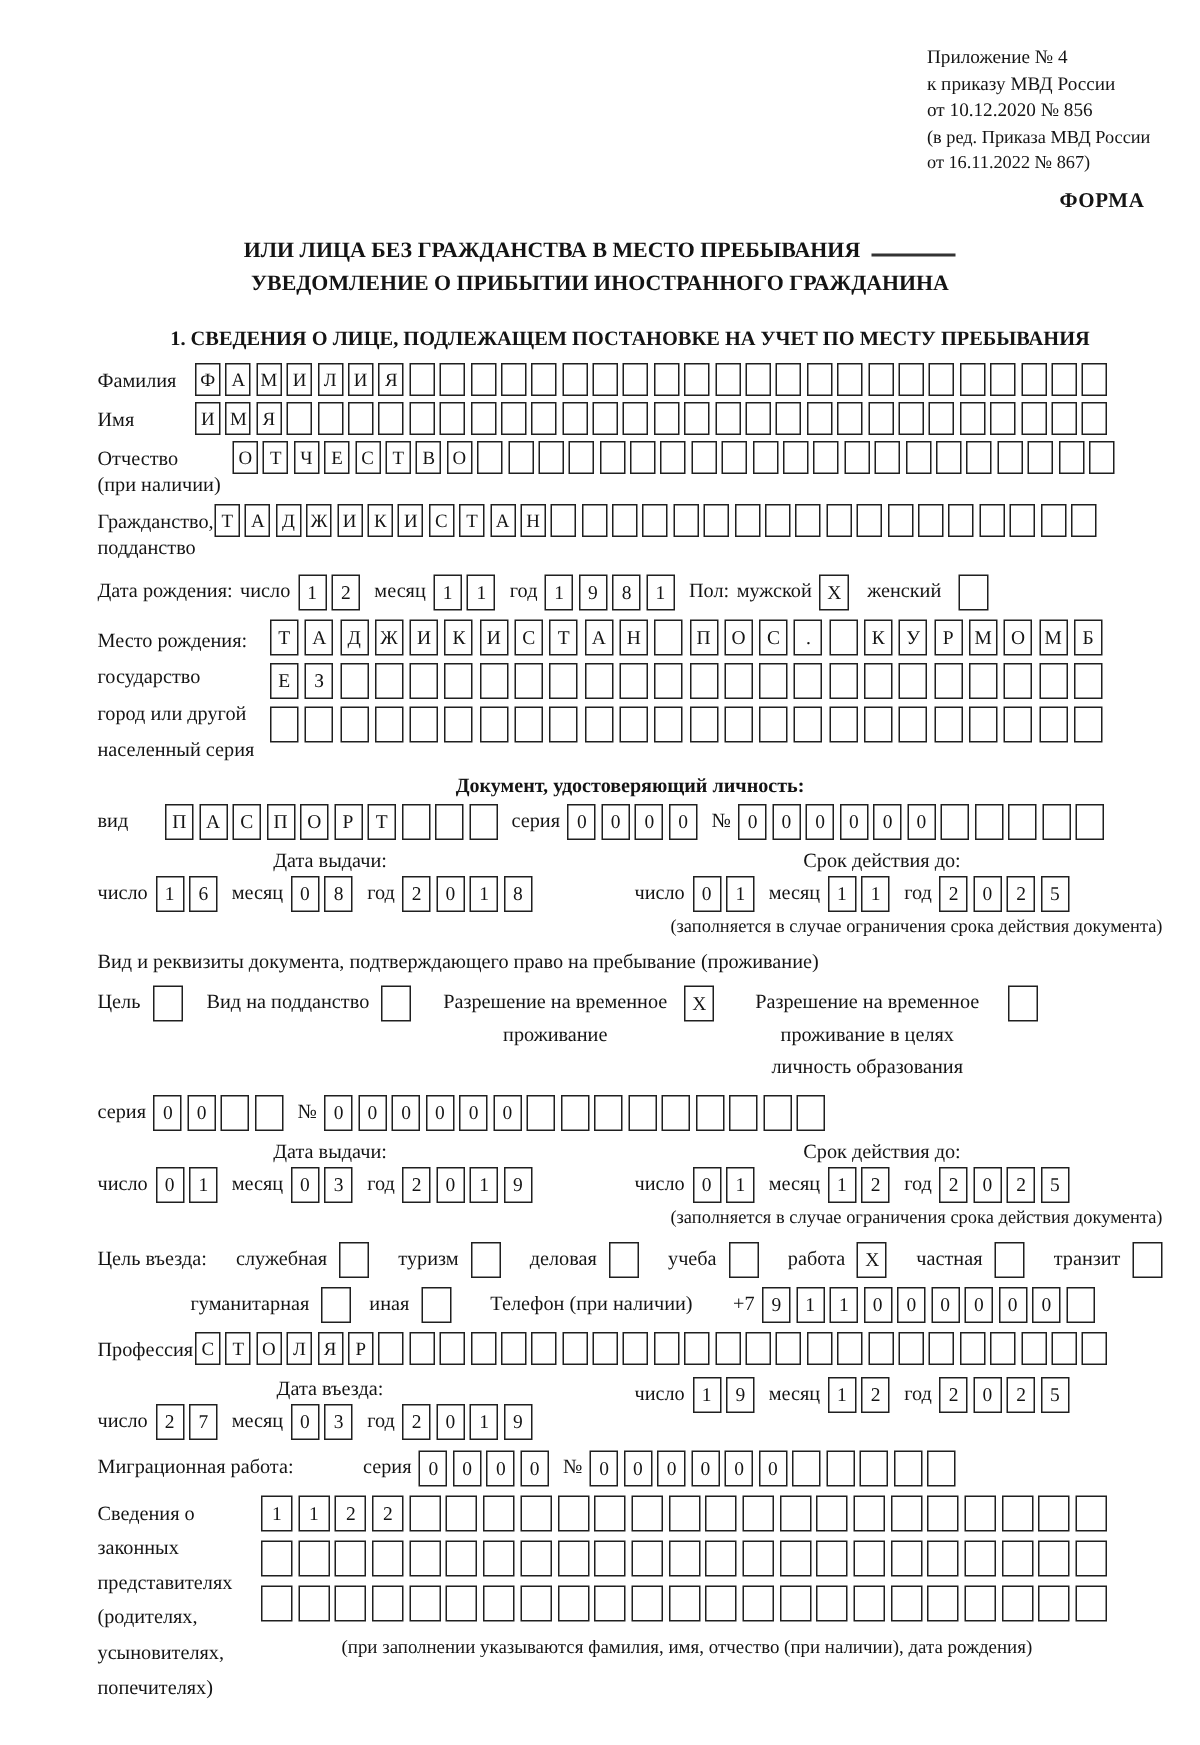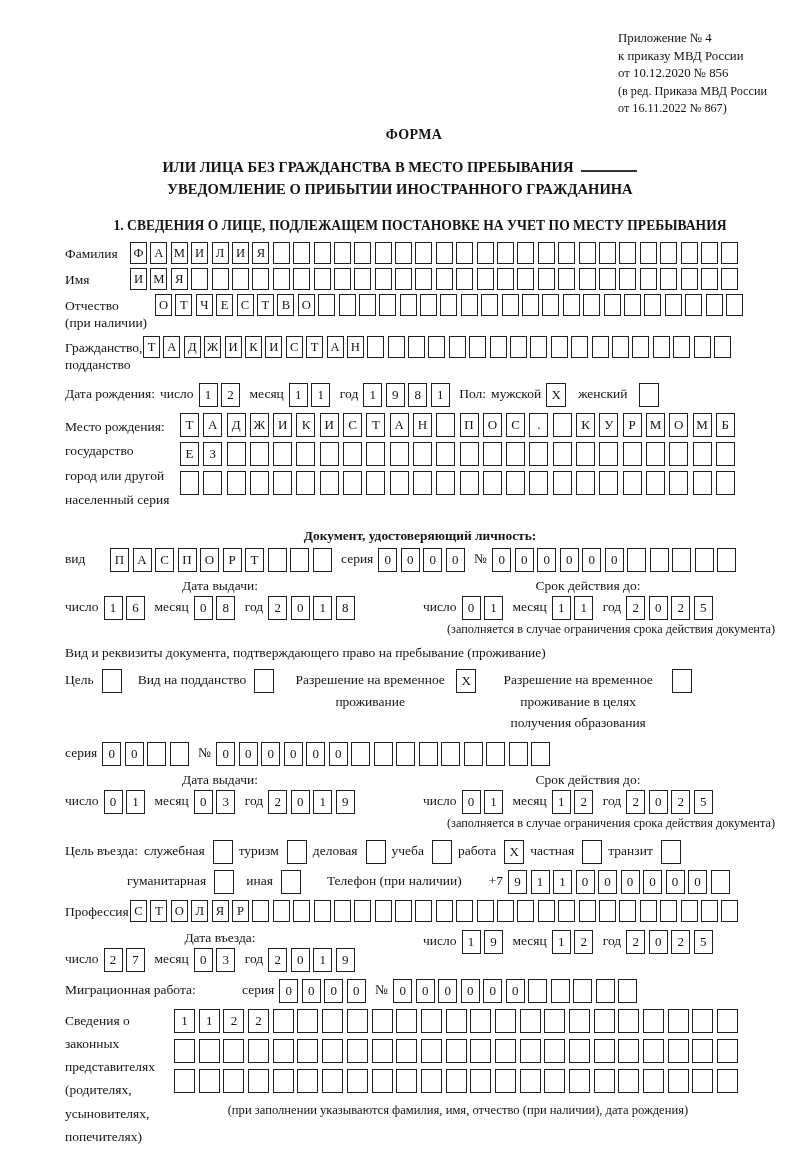--- a/index.html
+++ b/index.html
@@ -3,21 +3,21 @@
 <meta charset="utf-8">
 <style>
   html,body{margin:0;padding:0;background:#fff;}
   .page{
     position:relative;width:800px;height:1163px;background:#fff;overflow:hidden;
     font-family:"Liberation Serif","DejaVu Serif",serif;color:#141414;
     box-sizing:border-box;padding:30px 25px 10px 65px;font-size:13.5px;
   }
   .hdr{margin-left:553px;width:215px;font-size:12.8px;line-height:1.38;}
   .hdr .small{font-size:12.2px;}
-  .forma{text-align:center;font-weight:bold;font-size:14px;margin-top:10px;padding-right:12px;letter-spacing:.4px;}
+  .forma{text-align:right;font-weight:bold;font-size:14px;margin-top:10px;padding-right:12px;letter-spacing:.4px;}
   .title{margin-left:-40px;text-align:center;font-weight:bold;font-size:14.6px;line-height:1.5;margin-top:14px;}
   .blank-line{display:inline-block;width:56px;border-bottom:2px solid #333;height:12px;margin-left:8px;}
   .sec{font-weight:bold;font-size:13.6px;text-align:center;margin-top:18px;}
   .frow{display:flex;align-items:flex-start;margin-top:4px;}
   .lab{flex:none;line-height:1.25;}
   .lab .sub{display:block;}
   .grid{display:flex;flex:none;}
   .cell{
     flex:none;box-sizing:content-box;width:15px;height:20px;border:1.5px solid #1f1f1f;
     margin-right:3.4px;text-align:center;line-height:20px;font-size:12.6px;background:#fff;
@@ -329,21 +329,21 @@
           <span class="cell"></span>
           <span class="cell"></span>
           <span class="cell"></span>
           <span class="cell"></span>
           <span class="cell"></span>
           <span class="cell"></span>
         </span>
     </span>
   </div>
 
-  <div class="sec" style="margin-top:16px;font-size:13.4px;">Документ, удостоверяющий личность:</div>
+  <div class="sec" style="margin-top:4px;font-size:13.4px;">Документ, удостоверяющий личность:</div>
 
   <div class="frow">
     <span class="inline-lab" style="width:40px;">вид</span>
     <span class="grid grid-date">
         <span class="cell">П</span>
         <span class="cell">А</span>
         <span class="cell">С</span>
         <span class="cell">П</span>
         <span class="cell">О</span>
         <span class="cell">Р</span>
@@ -434,21 +434,21 @@
     </span>
     <span class="opt" style="margin-left:16px;">
       <span class="olabel">Вид на подданство</span>
       <span class="cb"></span>
     </span>
     <span class="opt" style="margin-left:20px;">
       <span class="olabel-c w150">Разрешение на временное проживание</span>
       <span class="cb">X</span>
     </span>
     <span class="opt" style="margin-left:18px;">
-      <span class="olabel-c w170">Разрешение на временное проживание в целях получения образования</span>
+      <span class="olabel-c w170">Разрешение на временное проживание в целях личность образования</span>
       <span class="cb"></span>
     </span>
   </div>
 
   <div class="frow" style="margin-top:8px;">
     <span class="inline-lab">серия</span>
     <span class="grid grid-date">
         <span class="cell">0</span>
         <span class="cell">0</span>
         <span class="cell"></span>
@@ -515,21 +515,21 @@
             <span class="cell">2</span>
             <span class="cell">0</span>
             <span class="cell">2</span>
             <span class="cell">5</span>
           </span>
       </div>
     </div>
   </div>
   <div class="note">(заполняется в случае ограничения срока действия документа)</div>
 
-  <div class="opts" style="margin-top:9px;">
+  <div class="opts" style="margin-top:9px;justify-content:space-between;">
     <span class="olabel" style="margin-right:6px;margin-top:3px;">Цель въезда:</span>
     <span class="opt">
         <span class="olabel">служебная</span>
         <span class="cb"></span>
       </span>
     <span class="opt gap-s">
         <span class="olabel">туризм</span>
         <span class="cb"></span>
       </span>
     <span class="opt gap-s">

